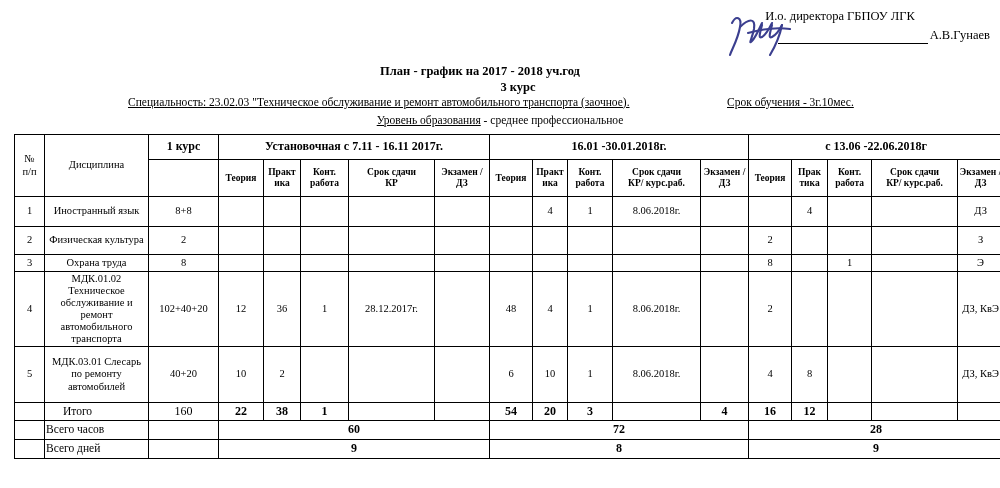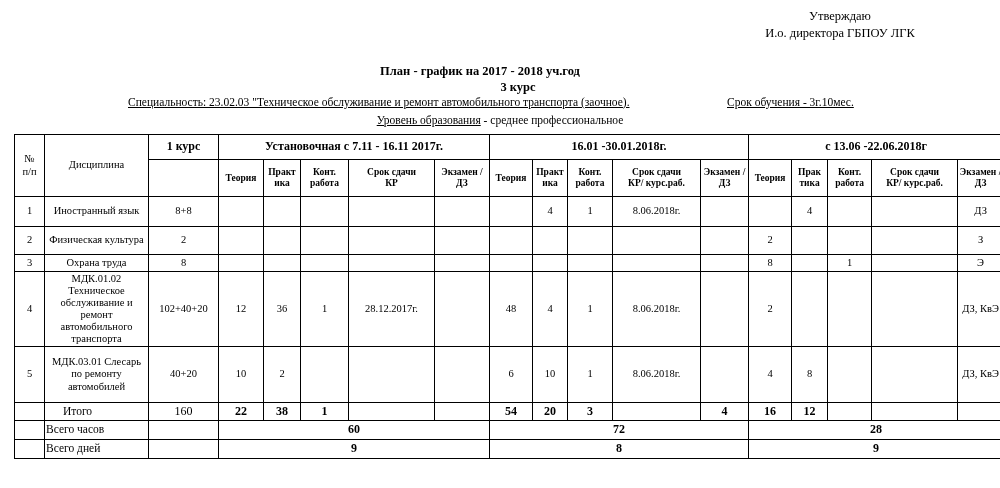--- a/index.html
+++ b/index.html
@@ -166,22 +166,35 @@
   tr.total td.lbl { font-weight: normal; text-align: left; padding-left: 18px; font-size: 11.5px; }
   tr.total td.plain { font-weight: normal; }
   tr.sumrow td { font-weight: bold; font-size: 12px; height: 18px; }
   tr.sumrow td.lbl { font-weight: normal; text-align: left; padding-left: 1px; font-size: 11.5px; }
   .two-line { display: block; }
 </style>
 </head>
 <body>
 
 <div class="approval">
-  <span class="ap-line1">Утверждаю</span>
   <span class="ap-line2">И.о. директора ГБПОУ  ЛГК</span>
+  <div class="sig-row">
+    <span class="sig-line"></span>
+    <span class="sig-name">А.В.Гунаев</span>
+    <svg class="signature" viewBox="0 0 115 46">
+      <g fill="none" stroke="#3b3f8f" stroke-width="2.1" stroke-linecap="round">
+        <path d="M14 12 C 18 4, 24 6, 22 16 C 20 28, 14 38, 12 44"></path>
+        <path d="M22 16 C 30 8, 38 6, 36 18 C 34 28, 30 34, 34 30 C 38 26, 42 16, 44 12"></path>
+        <path d="M44 14 C 42 22, 40 28, 44 26 C 48 24, 52 16, 54 12"></path>
+        <path d="M54 14 C 52 22, 50 28, 54 26 C 58 24, 62 18, 64 14"></path>
+        <path d="M64 14 C 62 24, 58 34, 52 44"></path>
+        <path d="M30 22 C 44 18, 58 16, 72 18"></path>
+      </g>
+    </svg>
+  </div>
 </div>
 
 <div class="title-main">План - график  на 2017 - 2018 уч.год</div>
 <div class="title-course">3 курс</div>
 <div class="spec-row">
   <span class="spec-left">Специальность: 23.02.03 "Техническое обслуживание и ремонт автомобильного транспорта (заочное).</span>
   <span class="spec-right">Срок обучения - 3г.10мес.</span>
 </div>
 <div class="level-row">
   <span class="u">Уровень образования</span>

